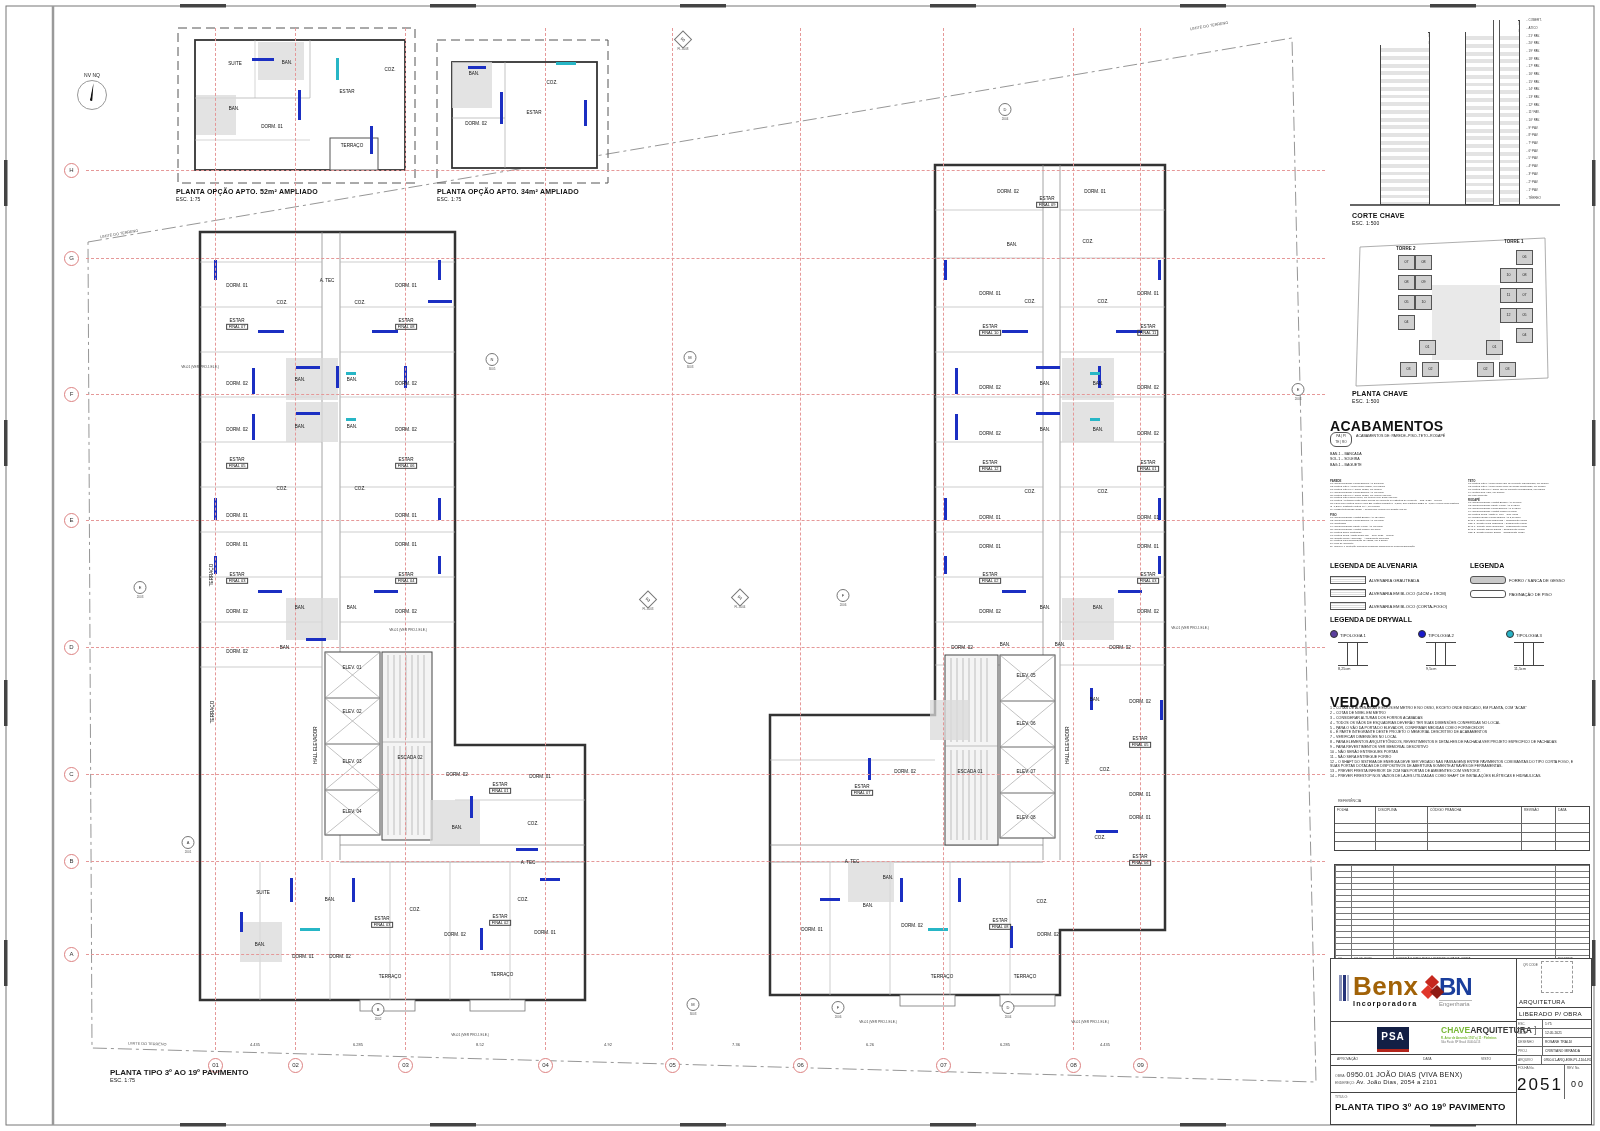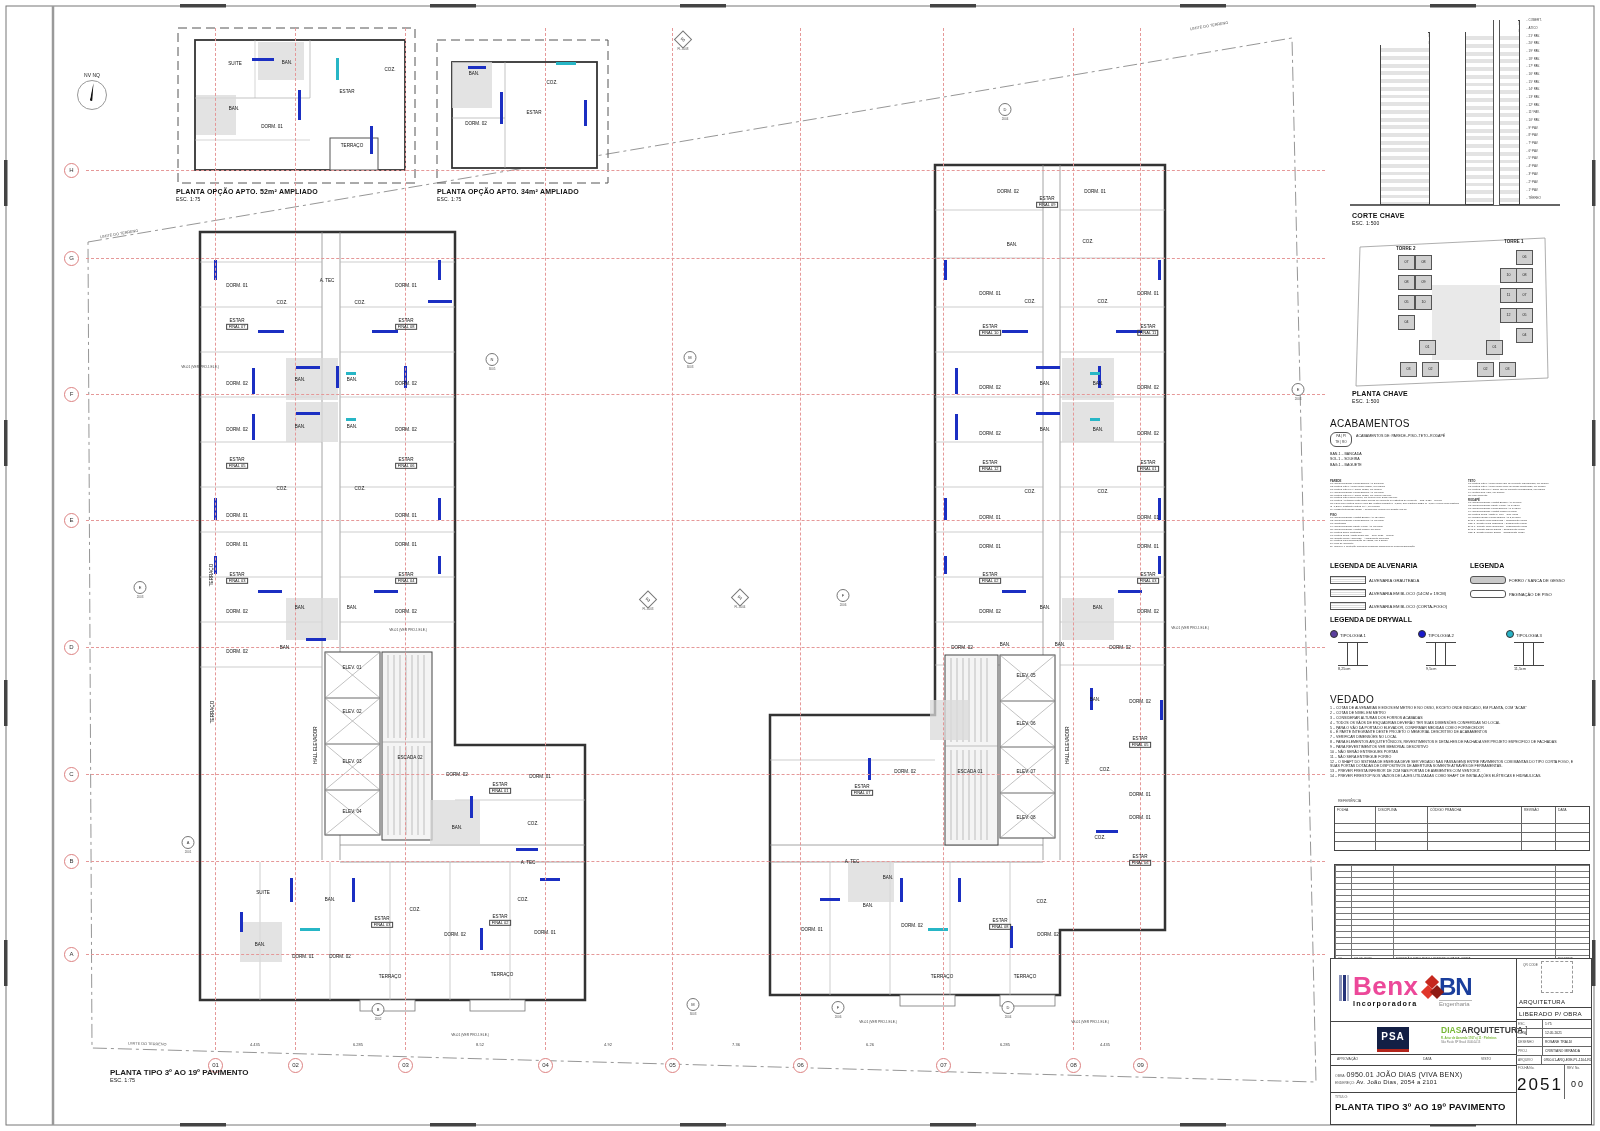--- a/index.html
+++ b/index.html
@@ -37,21 +37,21 @@
   .compass .cc{width:28px;height:28px;border:0.8px solid #999;border-radius:50%;margin:2px auto 0;position:relative;}
   .compass .needle{position:absolute;left:13px;top:2px;width:2.5px;height:18px;background:#111;
                    clip-path:polygon(50% 0,100% 100%,0 100%);transform:rotate(8deg);}
   .compass .nlab{font-size:5px;color:#222;}
   
   .cap{position:absolute;font-size:7px;font-weight:bold;color:#111;letter-spacing:.2px;}
   .cap .esc{display:block;font-size:5px;font-weight:normal;margin-top:1px;}
   .bigcap{position:absolute;font-size:8px;font-weight:bold;}
   .bigcap .esc{display:block;font-size:5.5px;font-weight:normal;}
   
-  .rp-h{position:absolute;font-size:10px;font-weight:normal;color:#111;letter-spacing:.3px;}
+  .rp-h{position:absolute;font-size:14px;font-weight:bold;color:#111;letter-spacing:.3px;}
   .rp-h2{position:absolute;font-size:7px;font-weight:bold;color:#111;}
   .corte-tower{position:absolute;border:0.8px solid #444;
       background:repeating-linear-gradient(180deg,#e3e3e3 0 3.8px,#ffffff 3.8px 7.7px);}
   .corte-cap{background:#fff;position:absolute;}
   .flr{position:absolute;left:1526px;width:66px;font-size:3px;color:#444;white-space:nowrap;}
   .flr::before{content:"– ";color:#888;}
   .unit{position:absolute;width:15px;height:13px;background:#cfcfcf;border:0.6px solid #555;
         font-size:3.6px;line-height:13px;text-align:center;color:#222;}
   .kp-lab{position:absolute;font-size:4.5px;font-weight:bold;color:#222;}
   .acab-sym{position:absolute;width:20px;height:13px;border:0.7px solid #555;border-radius:6px;
@@ -89,21 +89,21 @@
   .rv1{width:16px;} .rv2{width:42px;} .rv3{flex:1;} .rv4{width:34px;}
   
   .tb{position:absolute;left:1330px;top:958px;width:260px;height:165px;border:1px solid #444;background:#fff;}
   .tb .vline{position:absolute;top:0;bottom:0;left:185px;border-left:0.8px solid #444;}
   .tb .hl{position:absolute;left:0;width:185px;border-top:0.8px solid #444;}
   .qr{position:absolute;left:192px;top:4px;font-size:3.2px;color:#555;}
   .qrbox{position:absolute;left:210px;top:2px;width:30px;height:30px;border:0.6px dashed #999;}
   .benx{position:absolute;left:22px;top:14px;}
   .benx .ico{position:absolute;left:-14px;top:2px;width:10px;height:26px;
      background:linear-gradient(90deg,#8a93b8 0 3px,#fff 3px 4px,#26347a 4px 7px,#fff 7px 8px,#b0b6cc 8px 10px);}
-  .benx .nm{font-size:26px;font-weight:bold;color:#ec4899;letter-spacing:.5px;line-height:1;margin-top:9px;}
+  .benx .nm{font-size:26px;font-weight:bold;color:#a16207;letter-spacing:.5px;line-height:1;margin-top:9px;}
   .benx .sb{display:block;font-size:7.2px;font-weight:bold;color:#111;letter-spacing:1.2px;}
   .bn{position:absolute;left:108px;top:16px;}
   .bn .dia{position:absolute;left:-12px;top:2px;width:10px;height:10px;background:#c6281e;transform:rotate(45deg);}
   .bn .dia.d2{top:12px;left:-16px;background:#e0372b;}
   .bn .dia.d3{top:12px;left:-7px;background:#8f1b14;}
   .bn .nm{font-size:24px;font-weight:bold;color:#1a3e9c;line-height:1;letter-spacing:-1px;}
   .bn .sb{display:block;font-size:6px;color:#8a8a8a;border-top:0.8px solid #bbb;margin-top:1px;}
   .psa{position:absolute;left:46px;top:68px;width:32px;height:22px;background:#131f45;
        color:#fff;font-size:10px;font-weight:bold;text-align:center;line-height:20px;letter-spacing:1px;border-bottom:3px solid #b3251c;}
   .pura{position:absolute;left:110px;top:66px;font-size:8.5px;font-weight:bold;}
@@ -1529,21 +1529,21 @@
     </div>
     <div class="bn">
       <span class="dia"></span>
       <span class="dia d2"></span>
       <span class="dia d3"></span>
       <span class="nm">BN</span>
       <span class="sb">Engenharia</span>
     </div>
     <div class="psa">PSA</div>
     <div class="pura">
-      <span class="a">DIAS</span><span class="b">ARQUITETURA</span> <span class="brk">]</span>
+      <span class="a">CHAVE</span><span class="b">ARQUITETURA</span> <span class="brk">]</span>
       <span class="l1">R. Artur de Azevedo 1767 cj 11 · Pinheiros</span>
       <span class="l2">São Paulo SP Brasil 05404-013</span>
     </div>
     <div class="aprow">
       <span style="left:6px">APROVAÇÃO</span>
       <span style="left:92px">DATA</span>
       <span style="left:150px">VISTO</span>
     </div>
     <div class="obra">
       <div class="row"><span>OBRA:</span> <span class="big">0950.01 JOÃO DIAS (VIVA BENX)</span></div>

